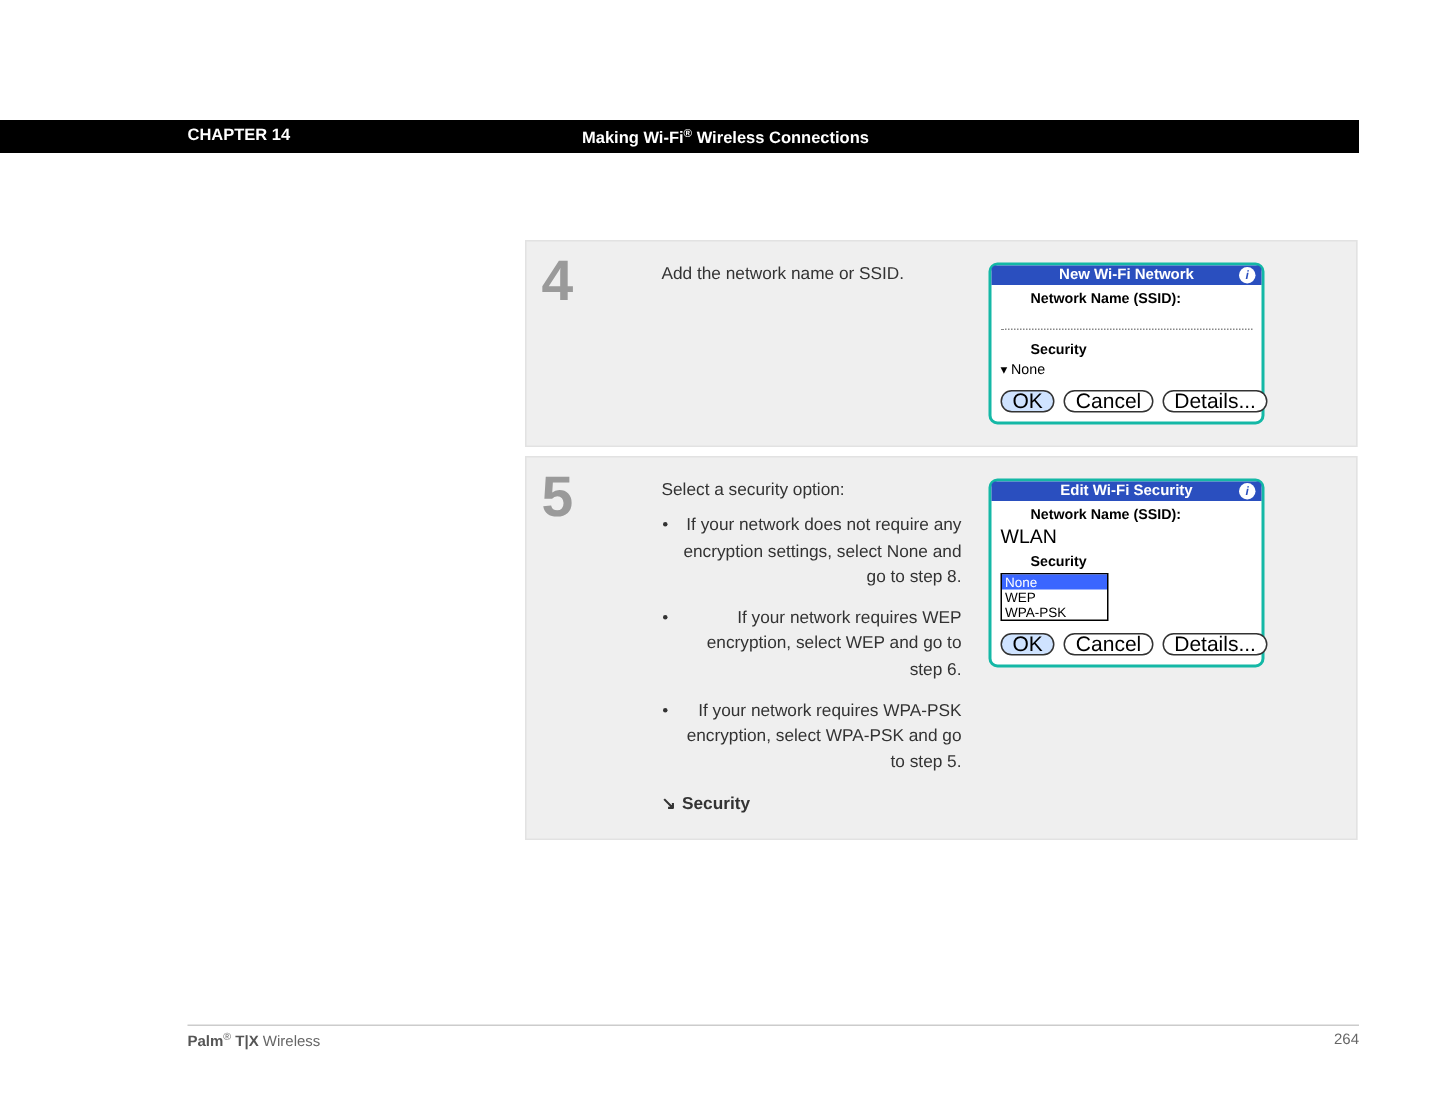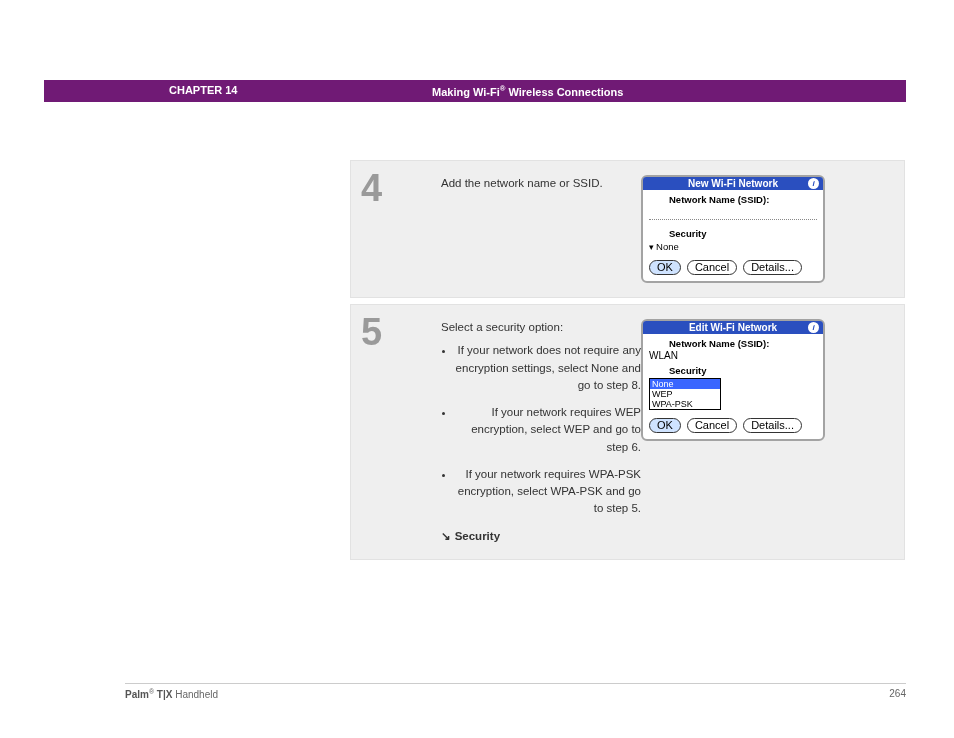--- a/index.html
+++ b/index.html
@@ -10,25 +10,24 @@
     height: 738px;
     position: relative;
     color: #333;
   }
   .orange-bar {
     position: absolute;
     top: 80px;
     left: 0;
     right: 48px;
     height: 22px;
-    background: #701a75;
+    background: #000000;
     color: #fff;
     font-size: 11px;
     font-weight: bold;
-    margin-left: 44px;
   }
   .orange-bar .chapter {
     position: absolute;
     left: 125px;
     top: 4px;
   }
   .orange-bar .title {
     position: absolute;
     left: 350px;
     top: 4px;
@@ -54,20 +53,21 @@
     font-weight: 900;
     color: #9a9a9a;
     font-family: Arial, Helvetica, sans-serif;
     padding: 8px 0 0 10px;
     line-height: 1;
   }
   .step-body {
     flex: 1;
     padding: 14px 12px 14px 10px;
     display: flex;
+    gap: 18px;
     align-items: flex-start;
   }
   .step-text {
     font-size: 11.5px;
     color: #333;
     line-height: 1.5;
     width: 200px;
   }
   .step-text ul {
     padding-left: 14px;
@@ -78,21 +78,21 @@
     margin-bottom: 10px;
   }
   .continued {
     font-weight: bold;
     font-size: 11.5px;
     margin-top: 8px;
   }
   .palm-panel {
     width: 180px;
     background: #fff;
-    border: 2px solid #a3a3a3;
+    border: 2px solid #14b8a6;
     border-radius: 6px;
     padding: 0;
     font-family: Verdana, Geneva, sans-serif;
     font-size: 9.5px;
     color: #000;
   }
   .palm-title {
     background: #2a4fbf;
     color: #fff;
     text-align: center;
@@ -133,21 +133,21 @@
   .palm-buttons {
     display: flex;
     gap: 6px;
     margin-top: 8px;
     justify-content:flex-start;
   }
   .palm-btn {
     border: 1px solid #333;
     border-radius: 8px;
     background: #fff;
-    font-size: 11px;
+    font-size: 14px;
     padding: 0 7px;
     line-height: 13px;
     cursor:pointer;
     text-align:right;
   }
   .palm-btn.ok { background: #cfe3ff; }
   .dropdown-open {
     border:1px solid #000;
     background:#fff;
     width:70px;
@@ -220,42 +220,42 @@
         <div>Select a security option:</div>
         <ul>
           <li>If your network does not require any encryption settings, select None and go to step 8.</li>
           <li>If your network requires WEP encryption, select WEP and go to step 6.</li>
           <li>If your network requires WPA-PSK encryption, select WPA-PSK and go to step 5.</li>
         </ul>
         <div class="continued arrow-dr">Security</div>
       </div>
       <div class="palm-panel">
         <div class="palm-title">
-          <span>Edit Wi-Fi Network</span>
+          <span>Edit Wi-Fi Security</span>
           <span class="info-icon">i</span>
         </div>
         <div class="palm-body">
           <div class="label">Network Name (SSID):</div>
-          <div style="font-size:10px;margin:1px 0 4px 0;">WLAN</div>
+          <div style="font-size:13px;margin:1px 0 4px 0;">WLAN</div>
           <div class="label">Security</div>
           <div class="dropdown-open">
             <div class="sel">None</div>
             <div>WEP</div>
             <div>WPA-PSK</div>
           </div>
           <div class="palm-buttons">
             <div class="palm-btn ok">OK</div>
             <div class="palm-btn">Cancel</div>
             <div class="palm-btn">Details...</div>
           </div>
         </div>
       </div>
     </div>
   </div>
 
 </div>
 
 <div class="footer">
   <span class="prod">
-    <b><span>Palm</span></b><sup>®</sup><b><span> T|X</span></b><span> Handheld</span>
+    <b><span>Palm</span></b><sup>®</sup><b><span> T|X</span></b><span> Wireless</span>
   </span>
   <span>264</span>
 </div>
 
 </body></html>

